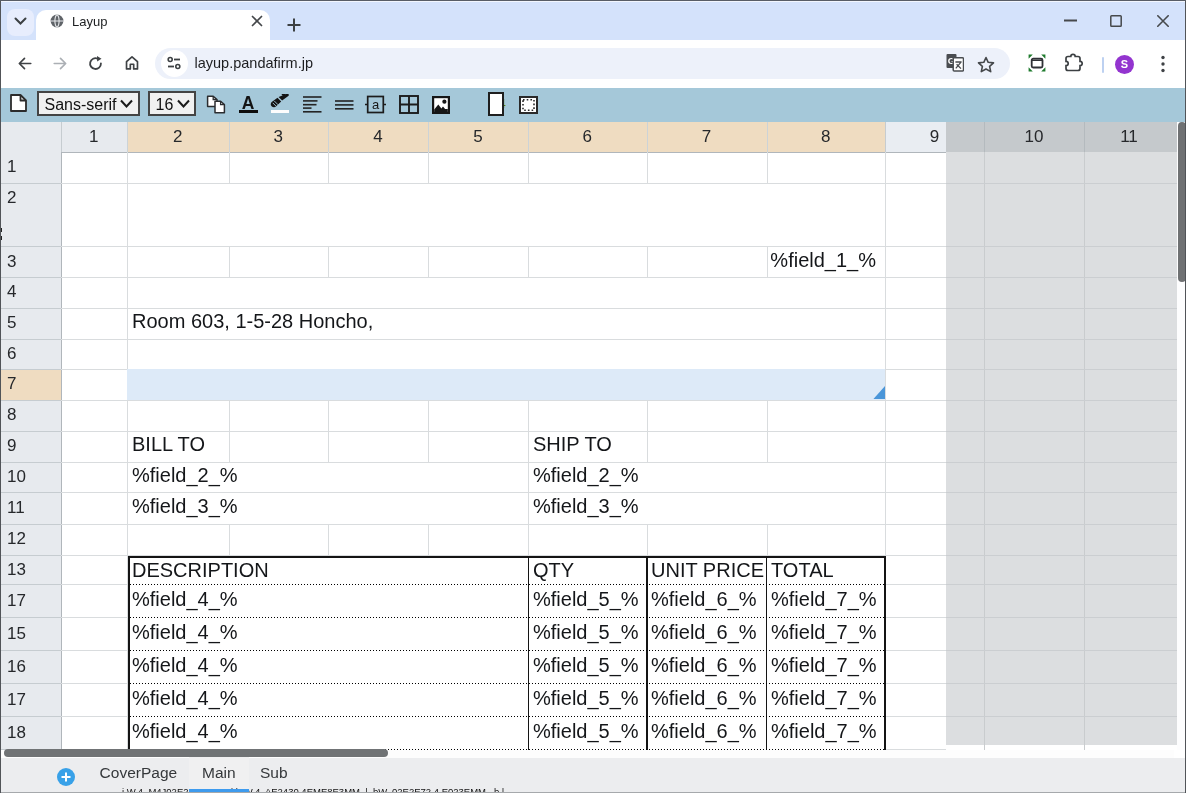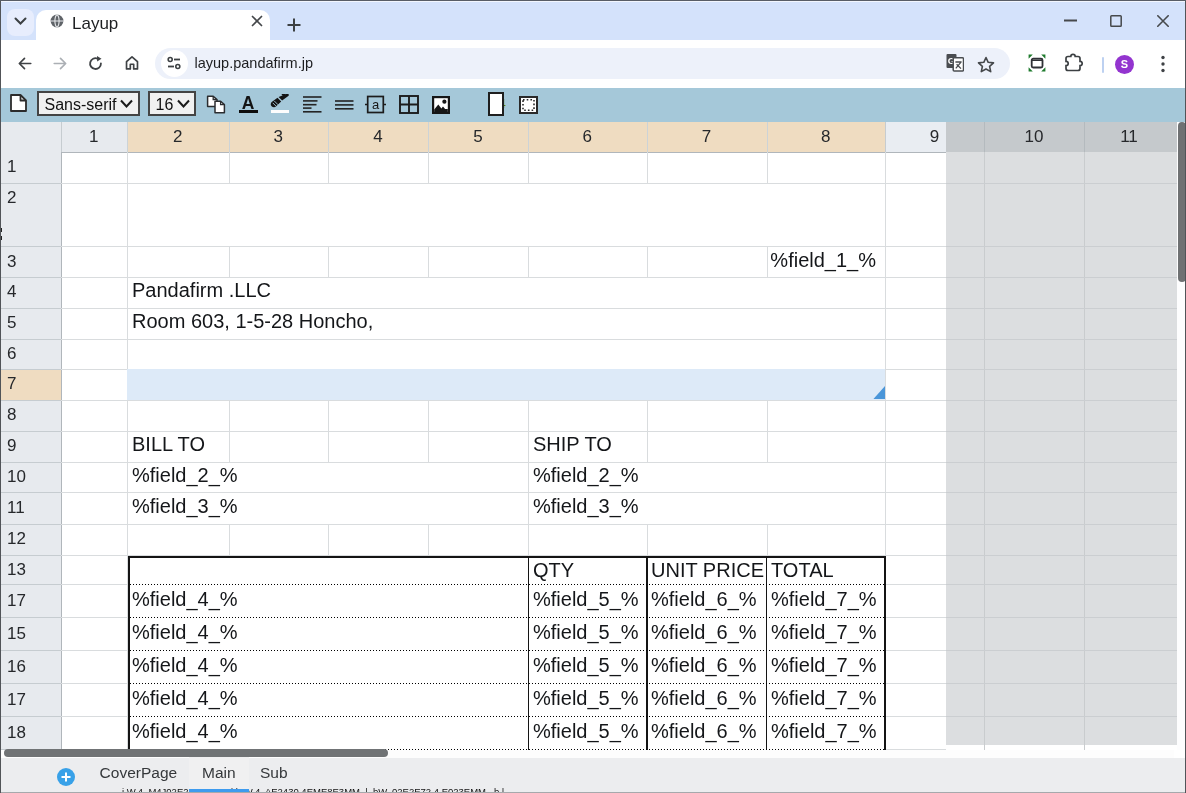--- a/index.html
+++ b/index.html
@@ -5,21 +5,21 @@
   html,body{margin:0;padding:0;}
   body{width:1186px;height:793px;overflow:hidden;font-family:"Liberation Sans",sans-serif;}
   #win{position:relative;width:1186px;height:793px;background:#fff;overflow:hidden;}
   .abs{position:absolute;}
   
   #titlebar{position:absolute;left:0;top:0;width:1186px;height:40px;background:#d4e2fb;}
   #topedge{position:absolute;left:0;top:0;width:1186px;height:1px;background:#585d66;}
   #topedge2{position:absolute;left:0;top:1px;width:1186px;height:1px;background:#f2f6fe;}
   #chevbtn{position:absolute;left:7px;top:9px;width:27px;height:27px;border-radius:8px;background:#e7edfd;}
   #tab{position:absolute;left:36px;top:10px;width:234px;height:30px;background:#fff;border-radius:10px 10px 0 0;}
-  #tabtitle{position:absolute;left:72px;top:14px;font-size:17px;color:#1d1f21;}
+  #tabtitle{position:absolute;left:72px;top:14px;font-size:13px;color:#1d1f21;}
   
   #addrbar{position:absolute;left:0;top:40px;width:1186px;height:48px;background:#fff;}
   #pill{position:absolute;left:155px;top:47.5px;width:855px;height:31px;border-radius:16px;background:#edf1fa;}
   #tunecircle{position:absolute;left:160.5px;top:49.5px;width:27px;height:27px;border-radius:50%;background:#fff;}
   #url{position:absolute;left:194.5px;top:55px;font-size:14.5px;color:#1d1e20;}
   #avatar{position:absolute;left:1115px;top:54.5px;width:19px;height:19px;border-radius:50%;background:#9334cf;color:#fff;font-size:11px;font-weight:bold;text-align:center;line-height:19px;}
   #sep{position:absolute;left:1102px;top:57px;width:2px;height:16px;background:#bdd1f1;border-radius:1px;}
   
   #toolbar{position:absolute;left:0;top:88px;width:1186px;height:34px;background:#a5c8d9;}
   .tbsel{position:absolute;top:90.5px;height:25px;background:#f1f1f1;border:2px solid #444;box-sizing:border-box;font-size:16px;color:#111;}
@@ -359,21 +359,20 @@
 <div class="hline" style="left:945.5px;top:561px;width:231px;background:#cbced1;"></div>
 <div class="hline" style="left:945.5px;top:594px;width:231px;background:#cbced1;"></div>
 <div class="hline" style="left:945.5px;top:627px;width:0px;background:#cbced1;"></div>
 
     <div class="abs" style="left:127px;top:246.5px;width:758px;height:31px;background:#ddeaf8;"></div>
     <svg class="abs" style="left:873px;top:263.5px" width="12" height="13.5" viewBox="0 0 12 13.5">
         <path d="M12 0 L12 13.5 L0 13.5 Z" fill="#4a96d9"></path>
       </svg>
 
     <div class="celltext" style="left:766.6px;top:124px;width:109.4px;height:31px;justify-content:flex-end;">%field_1_%</div>
-    <div class="celltext" style="left:132px;top:155px;height:30.5px;">Pandafirm .LLC</div>
     <div class="celltext" style="left:132px;top:185.5px;height:31px;">Room 603, 1-5-28 Honcho,</div>
     <div class="celltext" style="left:132px;top:309px;height:30.5px;">BILL TO</div>
     <div class="celltext" style="left:533px;top:309px;height:30.5px;">SHIP TO</div>
     <div class="celltext" style="left:132px;top:339.5px;height:30.5px;">%field_2_%</div>
     <div class="celltext" style="left:533px;top:339.5px;height:30.5px;">%field_2_%</div>
     <div class="celltext" style="left:132px;top:370px;height:31.5px;">%field_3_%</div>
     <div class="celltext" style="left:533px;top:370px;height:31.5px;">%field_3_%</div>
 
     <div class="abs" style="left:128.5px;top:434.5px;width:756.5px;height:193.5px;background:#fff;"></div>
     <div class="tborder" style="left:128px;top:434px;width:757.5px;height:2px;"></div>
@@ -381,20 +380,21 @@
     <div class="tborder" style="left:884px;top:434px;width:2px;height:194px;"></div>
     <div class="tborder" style="left:527.5px;top:434px;width:1.5px;height:194px;"></div>
     <div class="tborder" style="left:646px;top:434px;width:1.5px;height:194px;"></div>
     <div class="tborder" style="left:765.5px;top:434px;width:1.5px;height:194px;"></div>
     <div class="dotline" style="left:130px;top:462px;width:754px;"></div>
     <div class="dotline" style="left:130px;top:495px;width:754px;"></div>
     <div class="dotline" style="left:130px;top:528px;width:754px;"></div>
     <div class="dotline" style="left:130px;top:561px;width:754px;"></div>
     <div class="dotline" style="left:130px;top:594px;width:754px;"></div>
     <div class="dotline" style="left:130px;top:627px;width:754px;"></div>
+    <div class="celltext" style="left:132px;top:434px;height:29px;padding-bottom:0;">DESCRIPTION</div>
     <div class="celltext" style="left:533px;top:434px;height:29px;padding-bottom:0;">QTY</div>
     <div class="celltext" style="left:651px;top:434px;height:29px;padding-bottom:0;">UNIT PRICE</div>
     <div class="celltext" style="left:771px;top:434px;height:29px;padding-bottom:0;">TOTAL</div>
     <div class="celltext" style="left:132px;top:462px;height:33px;">%field_4_%</div>
     <div class="celltext" style="left:533px;top:462px;height:33px;">%field_5_%</div>
     <div class="celltext" style="left:651px;top:462px;height:33px;">%field_6_%</div>
     <div class="celltext" style="left:771px;top:462px;height:33px;">%field_7_%</div>
     <div class="celltext" style="left:132px;top:495px;height:33px;">%field_4_%</div>
     <div class="celltext" style="left:533px;top:495px;height:33px;">%field_5_%</div>
     <div class="celltext" style="left:651px;top:495px;height:33px;">%field_6_%</div>

